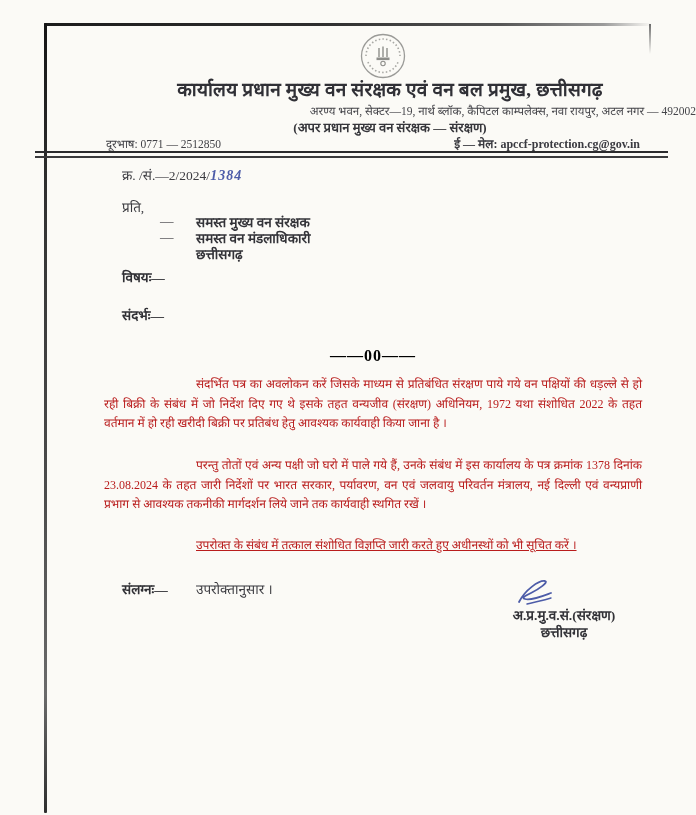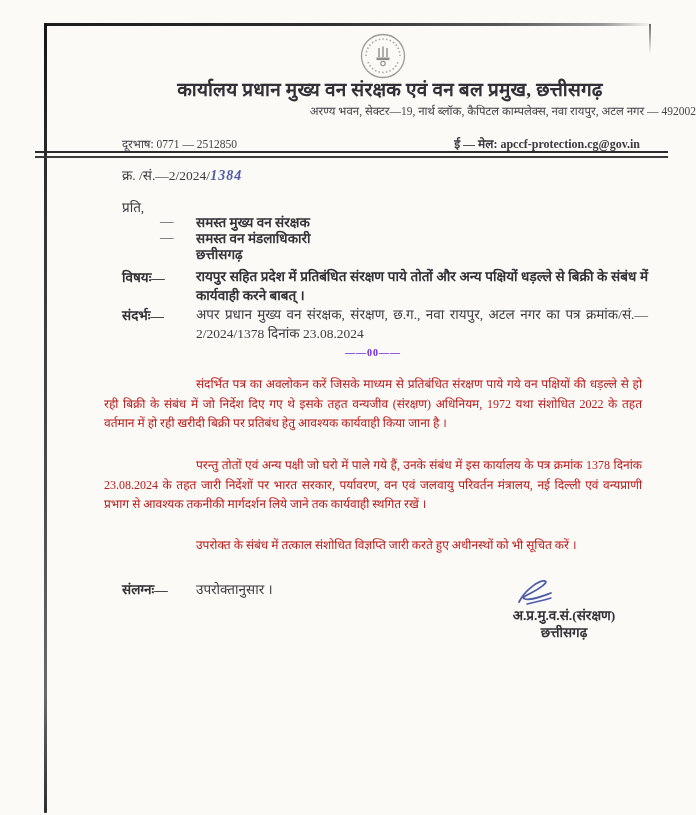--- a/index.html
+++ b/index.html
@@ -34,21 +34,21 @@
     letter-spacing:.2px;
   }
   .hdr-addr{
     position:absolute;left:84px;top:103px;width:612px;
     text-align:right;font-size:11.5px;color:#45454a;
   }
   .hdr-sub{
     position:absolute;left:84px;top:118px;width:612px;
     text-align:center;font-size:13px;font-weight:bold;color:#36363b;
   }
-  .hdr-phone{position:absolute;left:122px;top:136px;font-size:11.5px;color:#424247;}
+  .hdr-phone{position:absolute;left:106px;top:136px;font-size:11.5px;color:#424247;}
   .hdr-email{position:absolute;right:56px;top:135px;font-size:12px;font-weight:bold;color:#3a3a40;}
   .rule-double{
     position:absolute;left:35px;top:151px;width:633px;height:3px;
     border-top:2px solid #2c2c2e;border-bottom:2px solid #3a3a3c;
   }
   .refline-left{position:absolute;left:122px;top:166px;font-size:13.5px;color:#3c3c41;}
   .refline-right{position:absolute;right:58px;top:166px;font-size:13.5px;color:#3c3c41;}
   .hand{
     color:#4d5ca8;font-style:italic;font-weight:bold;font-size:14px;
     letter-spacing:1px;
@@ -64,30 +64,30 @@
     position:absolute;left:196px;top:268px;width:452px;
     font-size:13.5px;font-weight:bold;color:#303035;line-height:18.5px;text-align:justify;
   }
   .ref-label{position:absolute;left:122px;top:306px;font-size:13.5px;font-weight:bold;color:#303035;}
   .ref-text{
     position:absolute;left:196px;top:306px;width:452px;
     font-size:13.5px;color:#3c3c41;line-height:18.5px;text-align:justify;
   }
   .separator{
     position:absolute;left:104px;top:347px;width:538px;
-    text-align:center;font-size:10px;font-weight:bold;color:#6d28d9;letter-spacing:1px;
+    text-align:center;font-size:16px;font-weight:bold;color:#000000;letter-spacing:1px;
   }
   .para{
     position:absolute;left:104px;width:538px;
     font-size:12px;color:#b91c1c;line-height:19.5px;
     text-align:justify;text-indent:92px;
   }
   .para1{top:375px;}
   .para2{top:456px;}
-  .para3{top:536px;}
+  .para3{top:536px;text-decoration:underline;}
   .encl-label{position:absolute;left:122px;top:580px;font-size:13.5px;font-weight:bold;color:#303035;}
   .encl-text{position:absolute;left:196px;top:580px;font-size:13.5px;color:#3c3c41;}
   .sig-ink{position:absolute;left:505px;top:576px;width:64px;height:36px;}
   .sig-desig{position:absolute;left:445px;top:607px;width:238px;text-align:center;
     font-size:13.5px;font-weight:bold;color:#333338;line-height:17px;}
   .sig-region{position:absolute;left:445px;top:624px;width:238px;text-align:center;
     font-size:13.5px;font-weight:bold;color:#333338;line-height:17px;}
 </style>
 </head>
 <body>
@@ -106,38 +106,37 @@
       <line x1="21" y1="17" x2="21" y2="26"></line>
       <line x1="25" y1="15.5" x2="25" y2="26"></line>
       <line x1="29" y1="17" x2="29" y2="26"></line>
     </g>
     <rect x="18.5" y="26.5" width="13" height="2.6" fill="#8e8e8a"></rect>
     <circle cx="25" cy="32.5" r="2.2" fill="none" stroke="#8e8e8a" stroke-width="1.1"></circle>
   </svg>
 
   <div class="hdr-title">कार्यालय प्रधान मुख्य वन संरक्षक एवं वन बल प्रमुख, छत्तीसगढ़</div>
   <div class="hdr-addr">अरण्य भवन, सेक्टर—19, नार्थ ब्लॉक, कैपिटल काम्पलेक्स, नवा रायपुर, अटल नगर — 492002</div>
+  <div class="hdr-sub">(अपर प्रधान मुख्य वन संरक्षक —  संरक्षण)</div>
   <div class="hdr-phone">दूरभाष: 0771 — 2512850</div>
   <div class="hdr-email">ई — मेल: apccf-protection.cg@gov.in</div>
   <div class="rule-double"></div>
 
   <div class="refline-left"><span>क्र. /सं.—2/2024/</span><span class="hand">1384</span></div>
 
   <div class="to-label">प्रति,</div>
   <div class="to-dash1">—</div>
   <div class="to-item1">समस्त मुख्य वन संरक्षक</div>
   <div class="to-dash2">—</div>
   <div class="to-item2">समस्त वन मंडलाधिकारी</div>
   <div class="to-region">छत्तीसगढ़</div>
 
   <div class="subj-label">विषयः—</div>
-  <div class="subj-text">रायपुर सहित प्रदेश में प्रतिबंधित संरक्षण पाये तोतों और अन्य पक्षियों धड़ल्ले से बिक्री के संबंध में कार्यवाही करने बाबत् ।</div>
 
   <div class="ref-label">संदर्भः—</div>
-  <div class="ref-text">अपर प्रधान मुख्य वन संरक्षक, संरक्षण, छ.ग., नवा रायपुर, अटल नगर का पत्र क्रमांक/सं.—2/2024/1378 दिनांक 23.08.2024</div>
 
   <div class="separator">——00——</div>
 
   <div class="para para1">संदर्भित पत्र का अवलोकन करें जिसके माध्यम से प्रतिबंधित संरक्षण पाये गये वन पक्षियों की धड़ल्ले से हो रही बिक्री के संबंध में जो निर्देश दिए गए थे इसके तहत वन्यजीव (संरक्षण) अधिनियम, 1972 यथा संशोधित 2022 के तहत वर्तमान में हो रही खरीदी बिक्री पर प्रतिबंध हेतु आवश्यक कार्यवाही किया जाना है ।</div>
   <div class="para para2">परन्तु तोतों एवं अन्य पक्षी जो घरो में पाले गये हैं, उनके संबंध में इस कार्यालय के पत्र क्रमांक 1378 दिनांक 23.08.2024 के तहत जारी निर्देशों पर भारत सरकार, पर्यावरण, वन एवं जलवायु परिवर्तन मंत्रालय, नई दिल्ली एवं वन्यप्राणी प्रभाग से आवश्यक तकनीकी मार्गदर्शन लिये जाने तक कार्यवाही स्थगित रखें ।</div>
   <div class="para para3">उपरोक्त के संबंध में तत्काल संशोधित विज्ञप्ति जारी करते हुए अधीनस्थों को भी सूचित करें ।</div>
 
   <div class="encl-label">संलग्नः—</div>
   <div class="encl-text">उपरोक्तानुसार ।</div>
 

